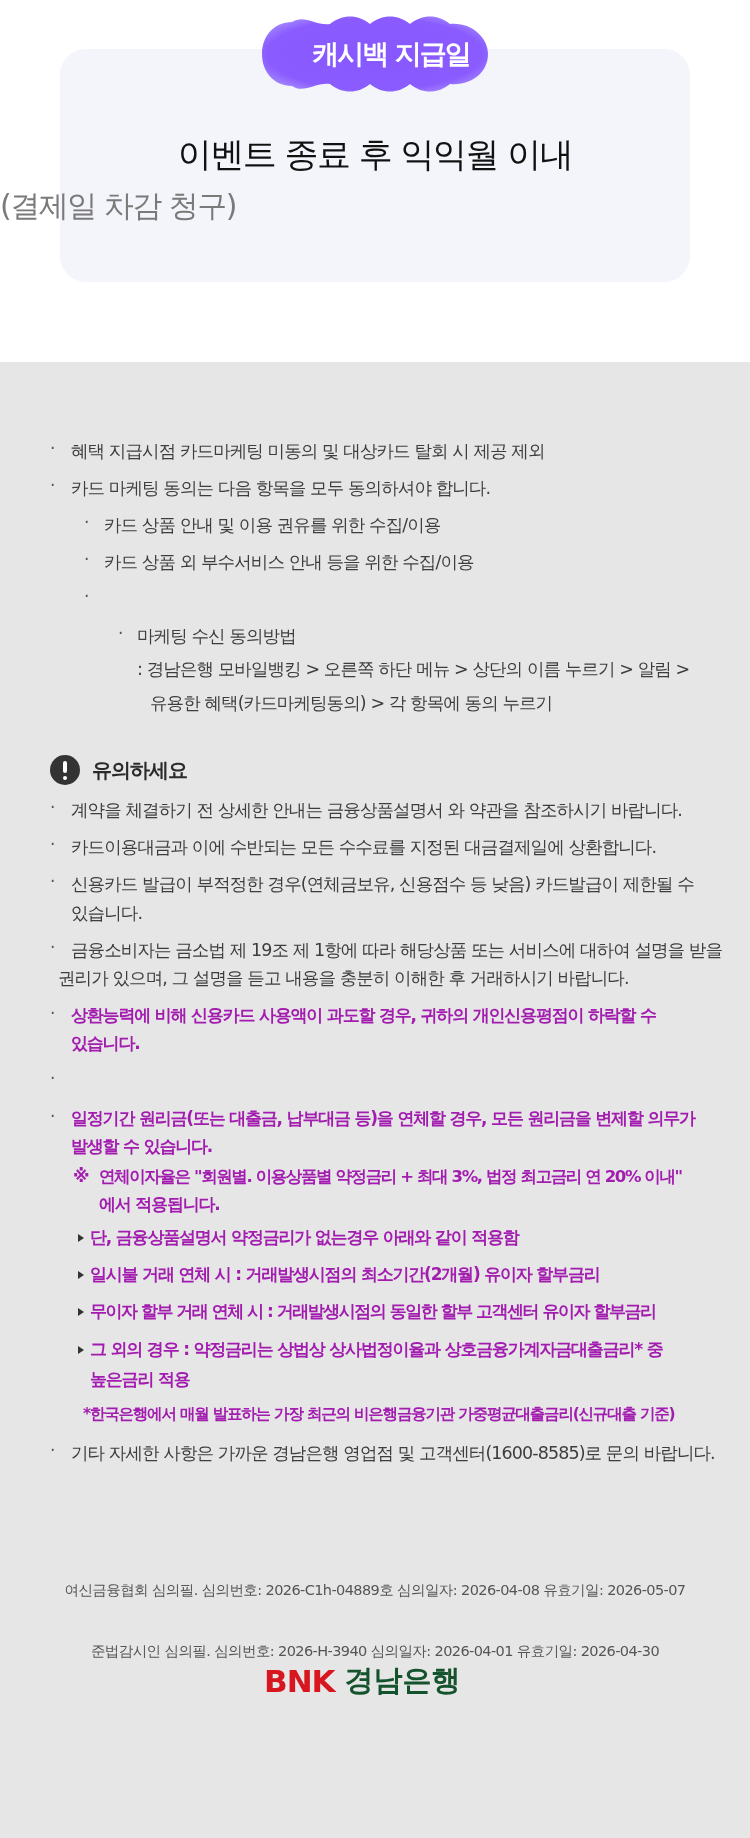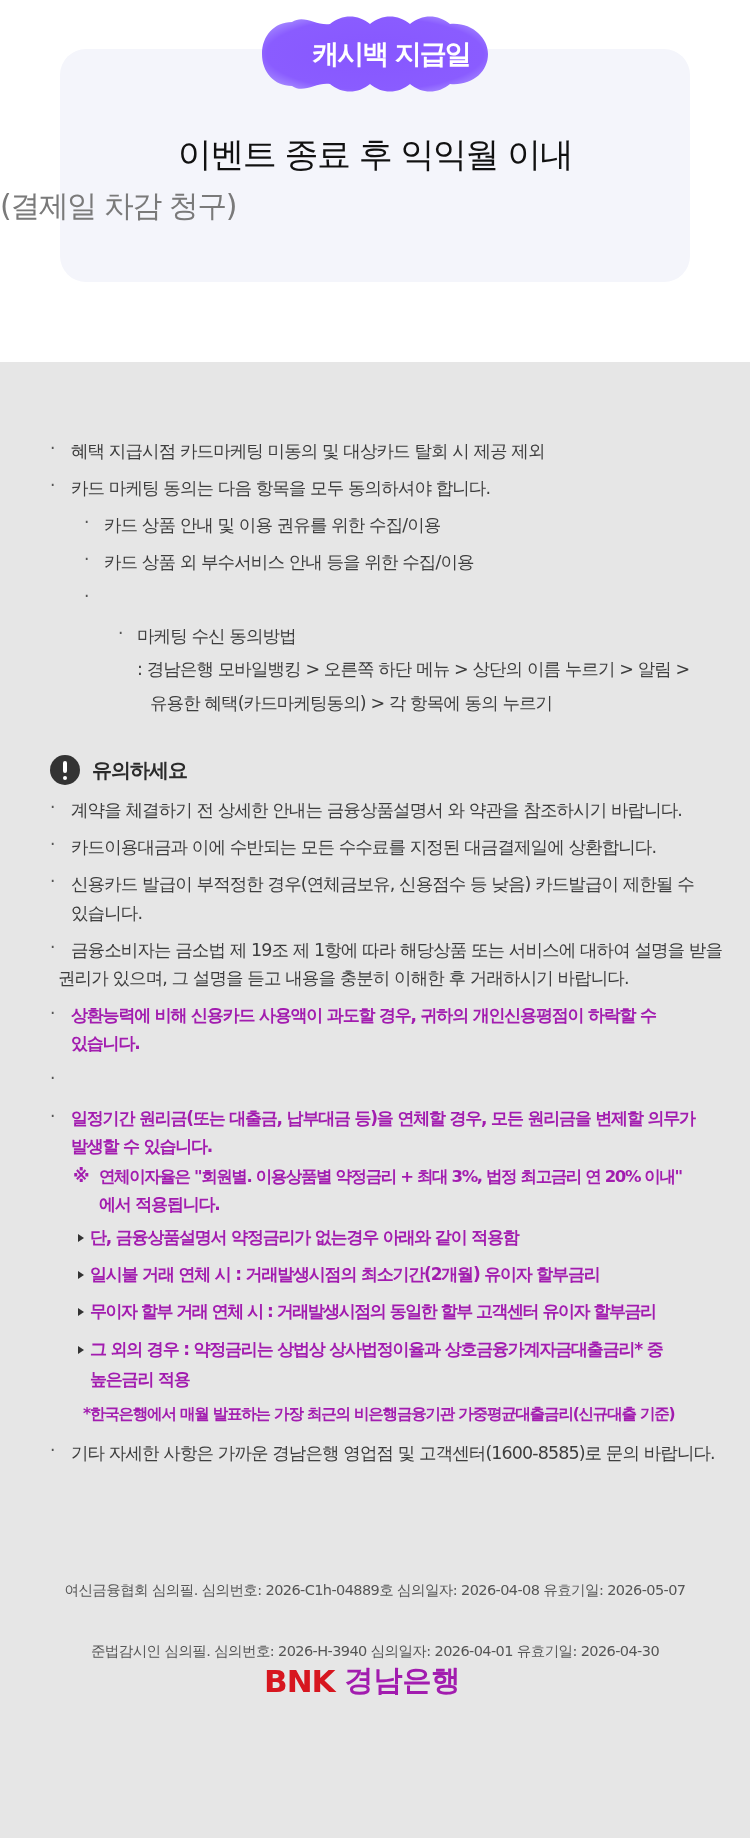--- a/index.html
+++ b/index.html
@@ -23,21 +23,21 @@
   .warn-head { position: absolute; left: 50px; top: 393px; height: 30px; display: flex; align-items: center; text-align: center; }
   .warn-icon { width: 30px; height: 30px; border-radius: 50%; background: #333333; position: relative; }
   .warn-icon::before { content: ""; position: absolute; left: 13px; top: 6px; width: 4px; height: 12px; background: #fff; border-radius: 2px; }
   .warn-icon::after { content: ""; position: absolute; left: 13px; top: 21px; width: 4px; height: 4px; background: #fff; border-radius: 2px; }
   .warn-title { margin-left: 12px; font-size: 20px; font-weight: bold; color: #2a2a2a; letter-spacing: -1px; }
 
   .footer-line { position: absolute; left: 0; width: 750px; text-align: center; font-size: 14.5px; color: #555555; letter-spacing: -0.6px; white-space: nowrap; }
 
   .logo { position: absolute; left: 264px; top: 1302px; height: 34px; display: flex; align-items: center; }
   .logo-bnk { color: #d7161f; font-family: "DejaVu Sans", sans-serif; font-weight: bold; font-size: 31px; letter-spacing: -1px; }
-  .logo-name { margin-left: 10px; color: #a21caf; font-weight: bold; font-size: 29px; letter-spacing: 0px; }
+  .logo-name { margin-left: 10px; color: #14532d; font-weight: bold; font-size: 29px; letter-spacing: 0px; }
 </style>
 </head>
 <body>
 
 <div class="top">
   <div class="card"></div>
   <div class="badge">
     <svg width="226" height="76" viewBox="0 0 226 76">
       <defs>
         <radialGradient id="bg" cx="50%" cy="50%" r="60%">

